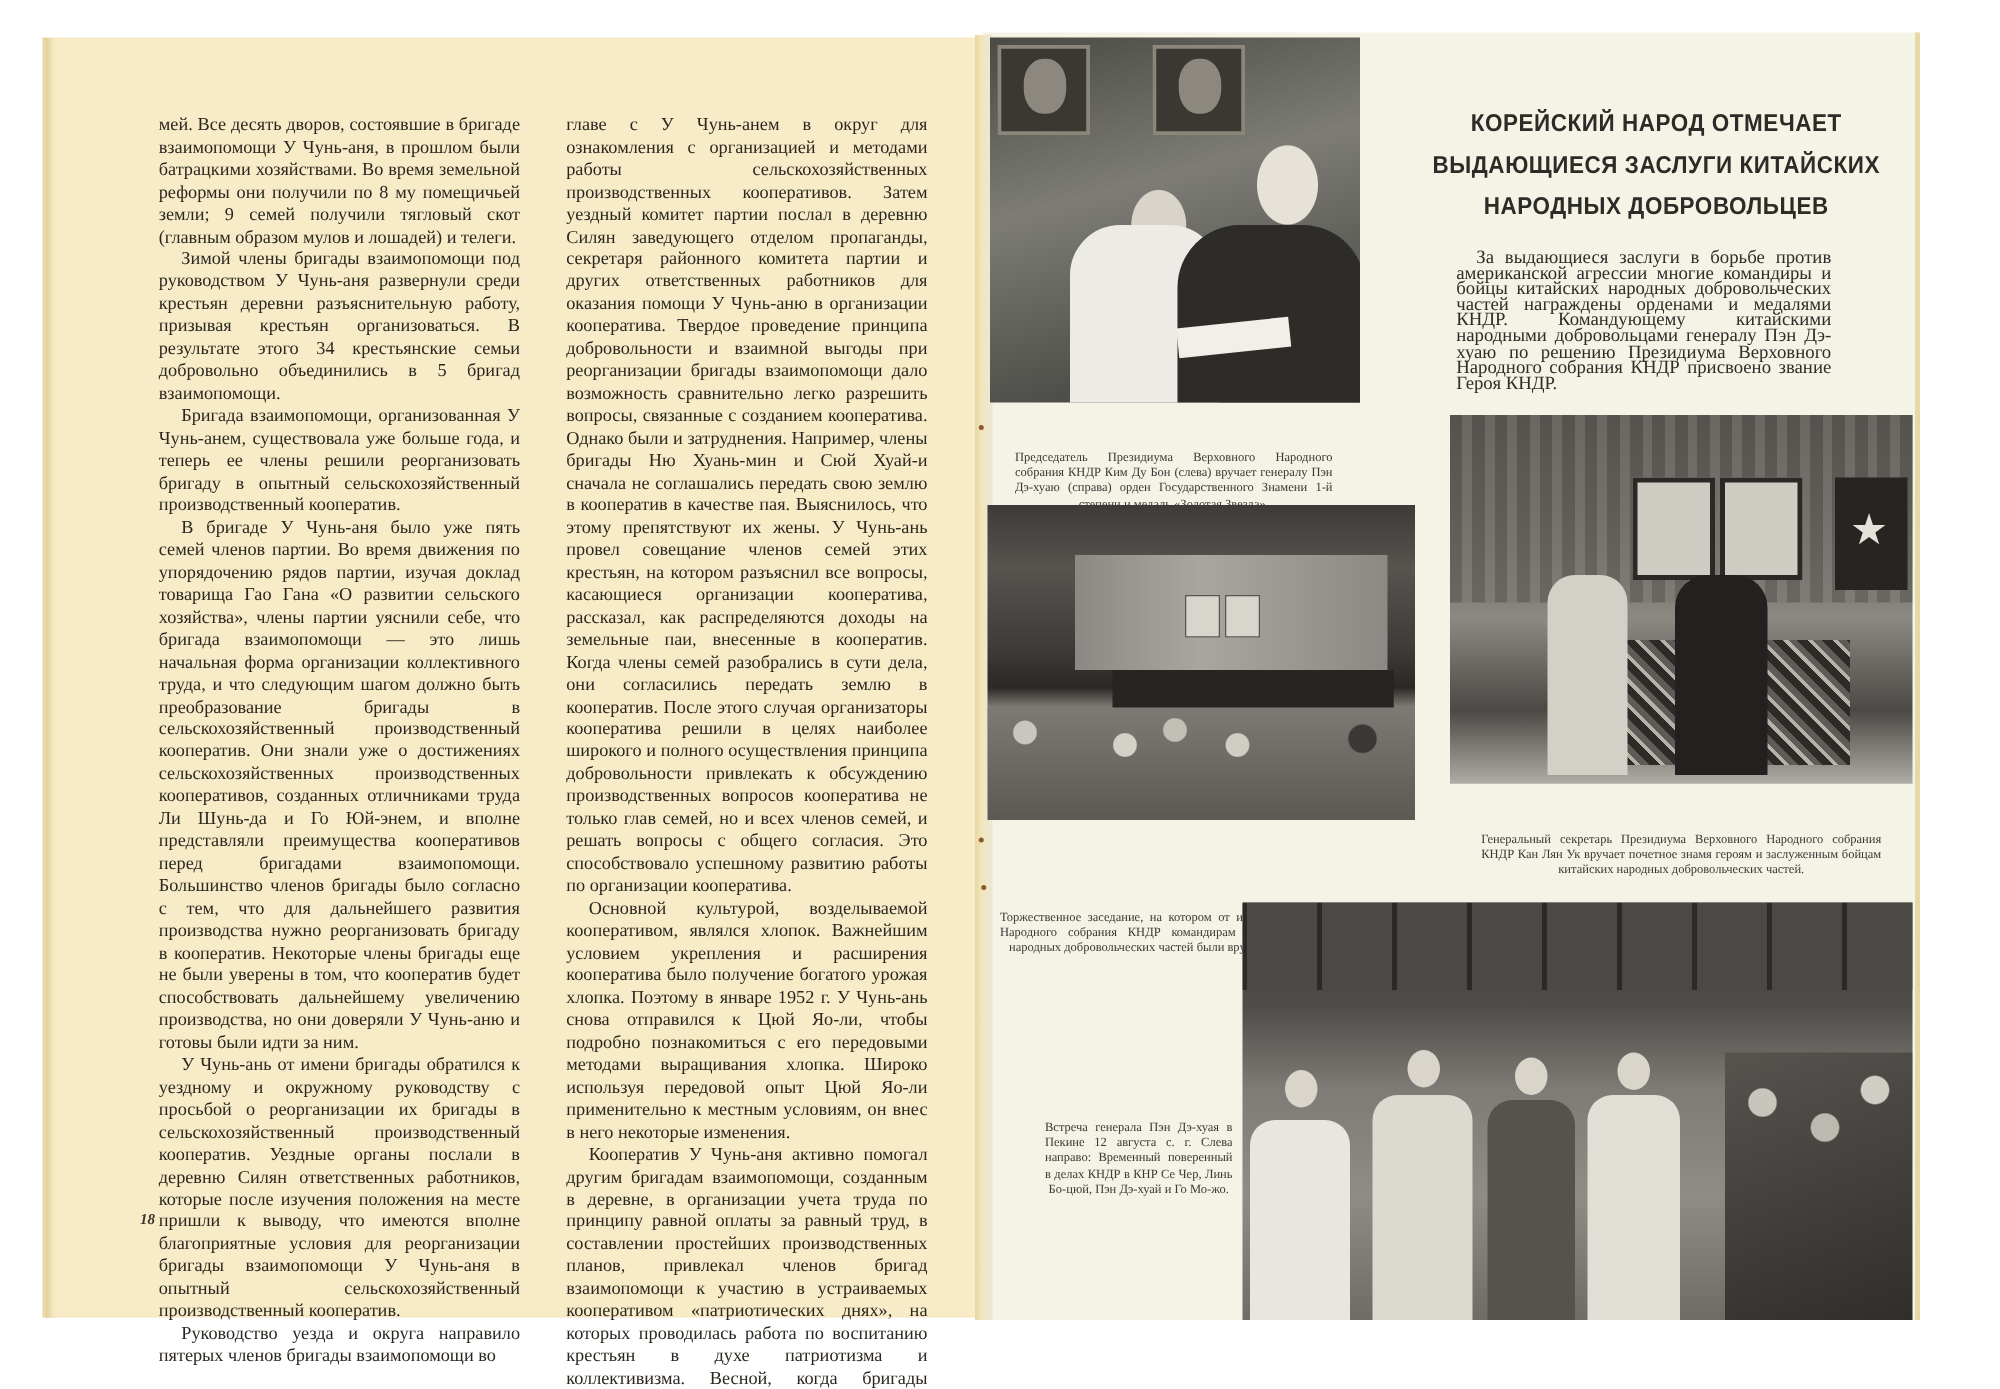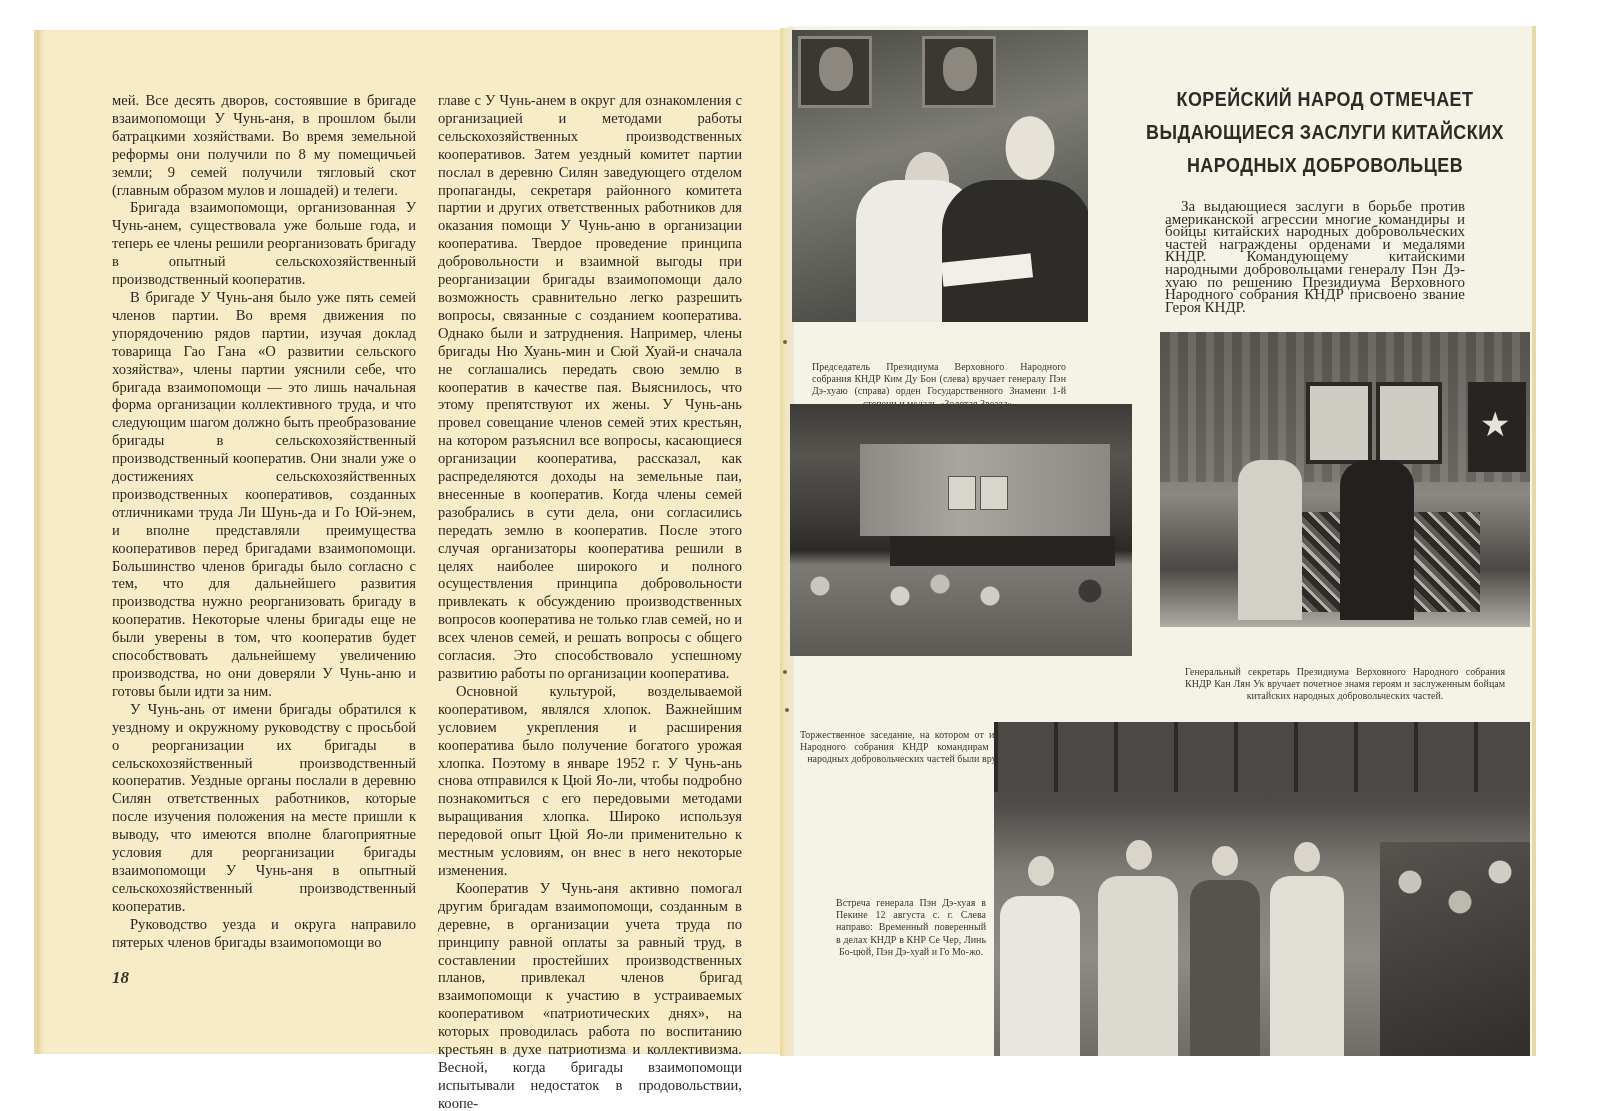--- a/index.html
+++ b/index.html
@@ -24,27 +24,27 @@
   }
 
   .col {
     position: absolute; top: 92px;
     font-family: "Liberation Serif", "DejaVu Serif", serif;
     font-size: 14.6px; line-height: 17.9px; color: #2b2720;
     text-align: justify; hyphens: manual;
   }
   .col-1 { left: 112px; width: 304px; }
   .col-2 { left: 438px; width: 304px; }
-  .col p { text-indent: 18px; }
+  .col p { text-indent: 18px; margin-left: 15px; }
   .col p.cont { text-indent: 0; }
 
   .page-num {
     position: absolute; left: 112px; top: 968px;
     font-family: "Liberation Serif", serif; font-style: italic; font-weight: bold;
-    font-size: 17px; color: #3b352b;
+    font-size: 12px; color: #3b352b;
   }
 
   
   .photo { position: absolute; overflow: hidden; background: #6b6b66; }
   .ph-1 { left: 792px; top: 30px; width: 296px; height: 292px;
     background:
       radial-gradient(ellipse 40px 52px at 238px 118px, #e6e2d8 0 60%, transparent 62%),
       radial-gradient(ellipse 36px 46px at 135px 150px, #d8d4ca 0 60%, transparent 62%),
       linear-gradient(165deg, #4a4a45 0%, #7d7c76 40%, #3a3a36 100%);
   }
@@ -123,20 +123,21 @@
 </style>
 </head>
 <body>
 
 <div class="page page-left"></div>
 <div class="page page-right"></div>
 <div class="gutter"></div>
 
 <div class="col col-1">
   <p class="cont">мей. Все десять дворов, состоявшие в бригаде взаимопомощи У Чунь-аня, в прошлом были батрацкими хозяйствами. Во время земельной реформы они получили по 8 му помещичьей земли; 9 семей получили тягловый скот (главным образом мулов и лошадей) и телеги.</p>
+  <p>Зимой члены бригады взаимопомощи под руководством У Чунь-аня развернули среди крестьян деревни разъяснительную работу, призывая крестьян организоваться. В результате этого 34 крестьянские семьи добровольно объединились в 5 бригад взаимопомощи.</p>
   <p>Бригада взаимопомощи, организованная У Чунь-анем, существовала уже больше года, и теперь ее члены решили реорганизовать бригаду в опытный сельскохозяйственный производственный кооператив.</p>
   <p>В бригаде У Чунь-аня было уже пять семей членов партии. Во время движения по упорядочению рядов партии, изучая доклад товарища Гао Гана «О развитии сельского хозяйства», члены партии уяснили себе, что бригада взаимопомощи — это лишь начальная форма организации коллективного труда, и что следующим шагом должно быть преобразование бригады в сельскохозяйственный производственный кооператив. Они знали уже о достижениях сельскохозяйственных производственных кооперативов, созданных отличниками труда Ли Шунь-да и Го Юй-энем, и вполне представляли преимущества кооперативов перед бригадами взаимопомощи. Большинство членов бригады было согласно с тем, что для дальнейшего развития производства нужно реорганизовать бригаду в кооператив. Некоторые члены бригады еще не были уверены в том, что кооператив будет способствовать дальнейшему увеличению производства, но они доверяли У Чунь-аню и готовы были идти за ним.</p>
   <p>У Чунь-ань от имени бригады обратился к уездному и окружному руководству с просьбой о реорганизации их бригады в сельскохозяйственный производственный кооператив. Уездные органы послали в деревню Силян ответственных работников, которые после изучения положения на месте пришли к выводу, что имеются вполне благоприятные условия для реорганизации бригады взаимопомощи У Чунь-аня в опытный сельскохозяйственный производственный кооператив.</p>
   <p>Руководство уезда и округа направило пятерых членов бригады взаимопомощи во</p>
 </div>
 
 <div class="col col-2">
   <p class="cont">главе с У Чунь-анем в округ для ознакомления с организацией и методами работы сельскохозяйственных производственных кооперативов. Затем уездный комитет партии послал в деревню Силян заведующего отделом пропаганды, секретаря районного комитета партии и других ответственных работников для оказания помощи У Чунь-аню в организации кооператива. Твердое проведение принципа добровольности и взаимной выгоды при реорганизации бригады взаимопомощи дало возможность сравнительно легко разрешить вопросы, связанные с созданием кооператива. Однако были и затруднения. Например, члены бригады Ню Хуань-мин и Сюй Хуай-и сначала не соглашались передать свою землю в кооператив в качестве пая. Выяснилось, что этому препятствуют их жены. У Чунь-ань провел совещание членов семей этих крестьян, на котором разъяснил все вопросы, касающиеся организации кооператива, рассказал, как распределяются доходы на земельные паи, внесенные в кооператив. Когда члены семей разобрались в сути дела, они согласились передать землю в кооператив. После этого случая организаторы кооператива решили в целях наиболее широкого и полного осуществления принципа добровольности привлекать к обсуждению производственных вопросов кооператива не только глав семей, но и всех членов семей, и решать вопросы с общего согласия. Это способствовало успешному развитию работы по организации кооператива.</p>
   <p>Основной культурой, возделываемой кооперативом, являлся хлопок. Важнейшим условием укрепления и расширения кооператива было получение богатого урожая хлопка. Поэтому в январе 1952 г. У Чунь-ань снова отправился к Цюй Яо-ли, чтобы подробно познакомиться с его передовыми методами выращивания хлопка. Широко используя передовой опыт Цюй Яо-ли применительно к местным условиям, он внес в него некоторые изменения.</p>
   <p>Кооператив У Чунь-аня активно помогал другим бригадам взаимопомощи, созданным в деревне, в организации учета труда по принципу равной оплаты за равный труд, в составлении простейших производственных планов, привлекал членов бригад взаимопомощи к участию в устраиваемых кооперативом «патриотических днях», на которых проводилась работа по воспитанию крестьян в духе патриотизма и коллективизма. Весной, когда бригады взаимопомощи испытывали недостаток в продовольствии, коопе-</p>

